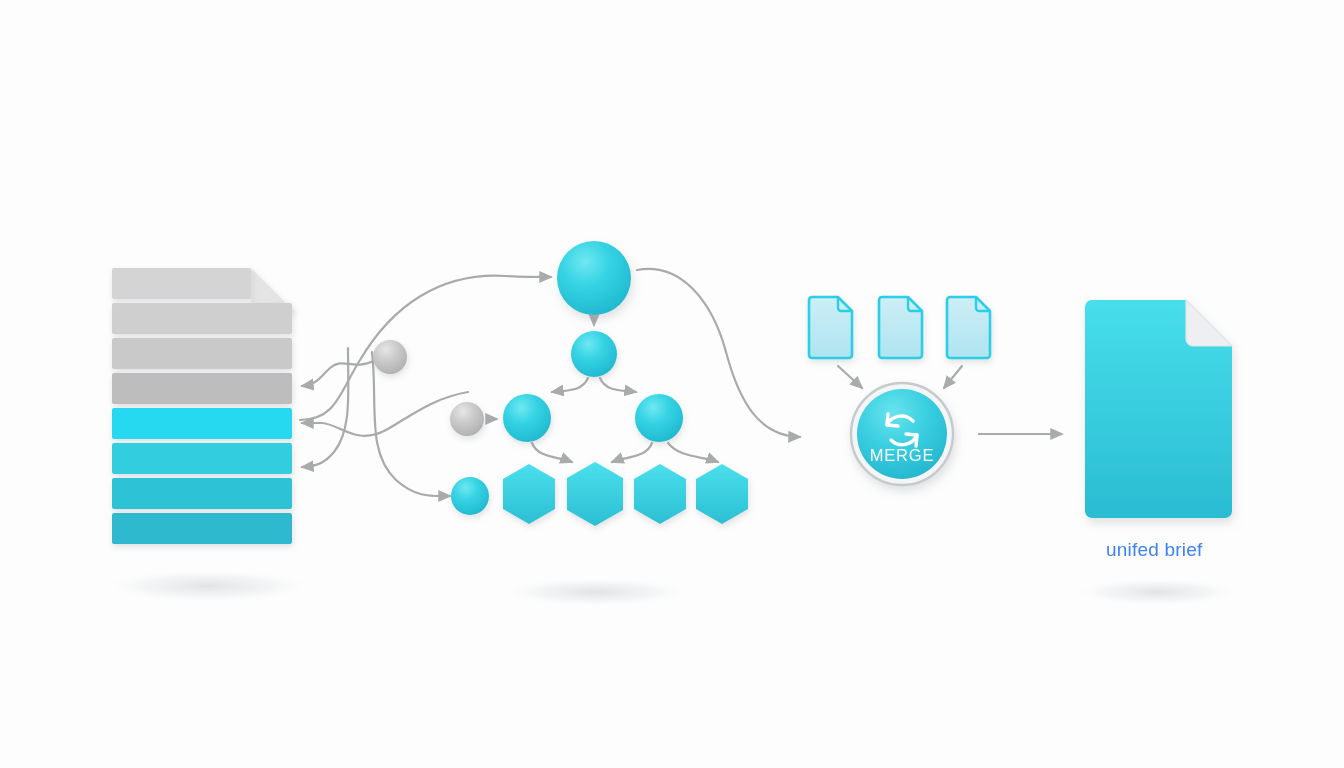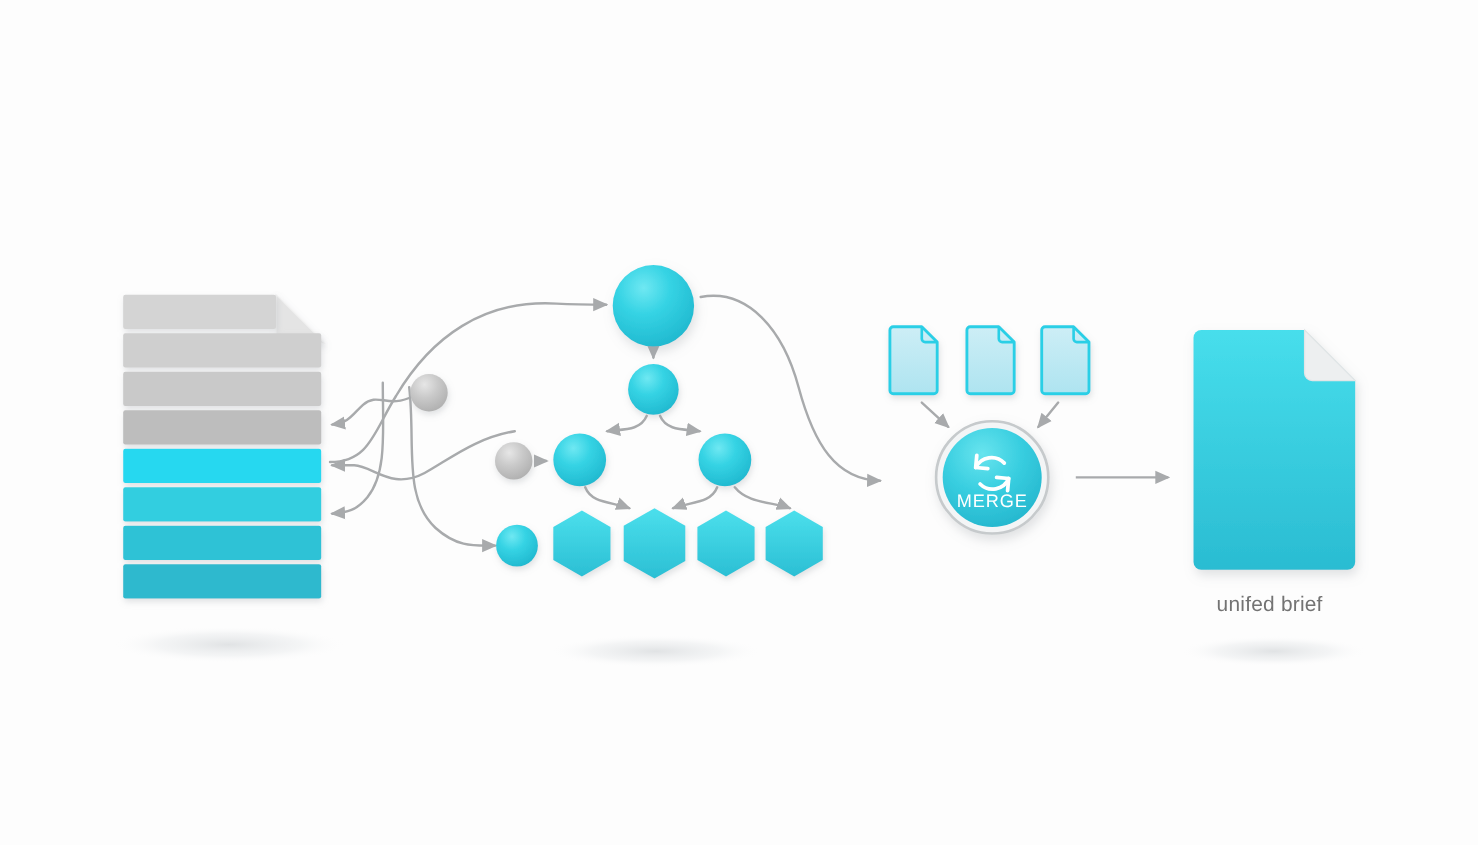--- a/index.html
+++ b/index.html
@@ -8,21 +8,21 @@
     width:1344px;height:768px;
     background:#fdfdfd;
     font-family:"Liberation Sans","DejaVu Sans",sans-serif;
     overflow:hidden;
     position:relative;
   }
   #stage{position:absolute;inset:0;width:1164px;height:768px;}
   svg#scene{position:absolute;left:0;top:0;width:1344px;height:768px;display:block;}
   .lbl{
     position:absolute;
-    color:#737373;
+    color:#3b82f6;
     font-size:19px;
     letter-spacing:.2px;
     white-space:nowrap;
     font-family:"Liberation Sans","DejaVu Sans",sans-serif;
   }
 </style>
 </head>
 <body style="background: rgb(253, 253, 253);">
 
 <div id="stage">

